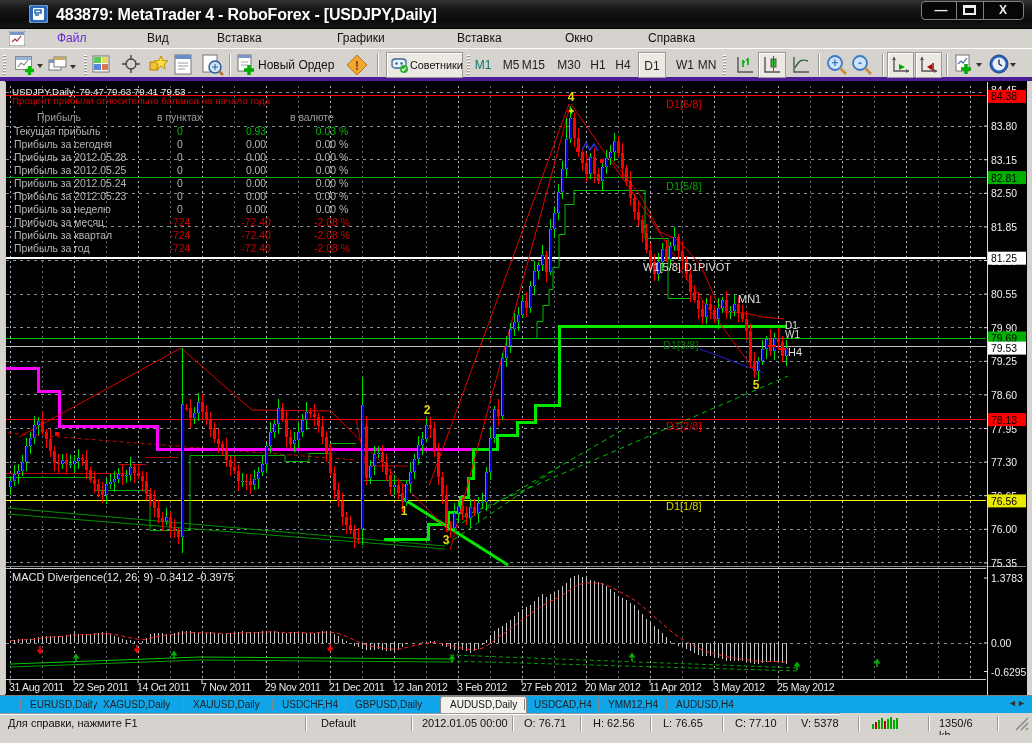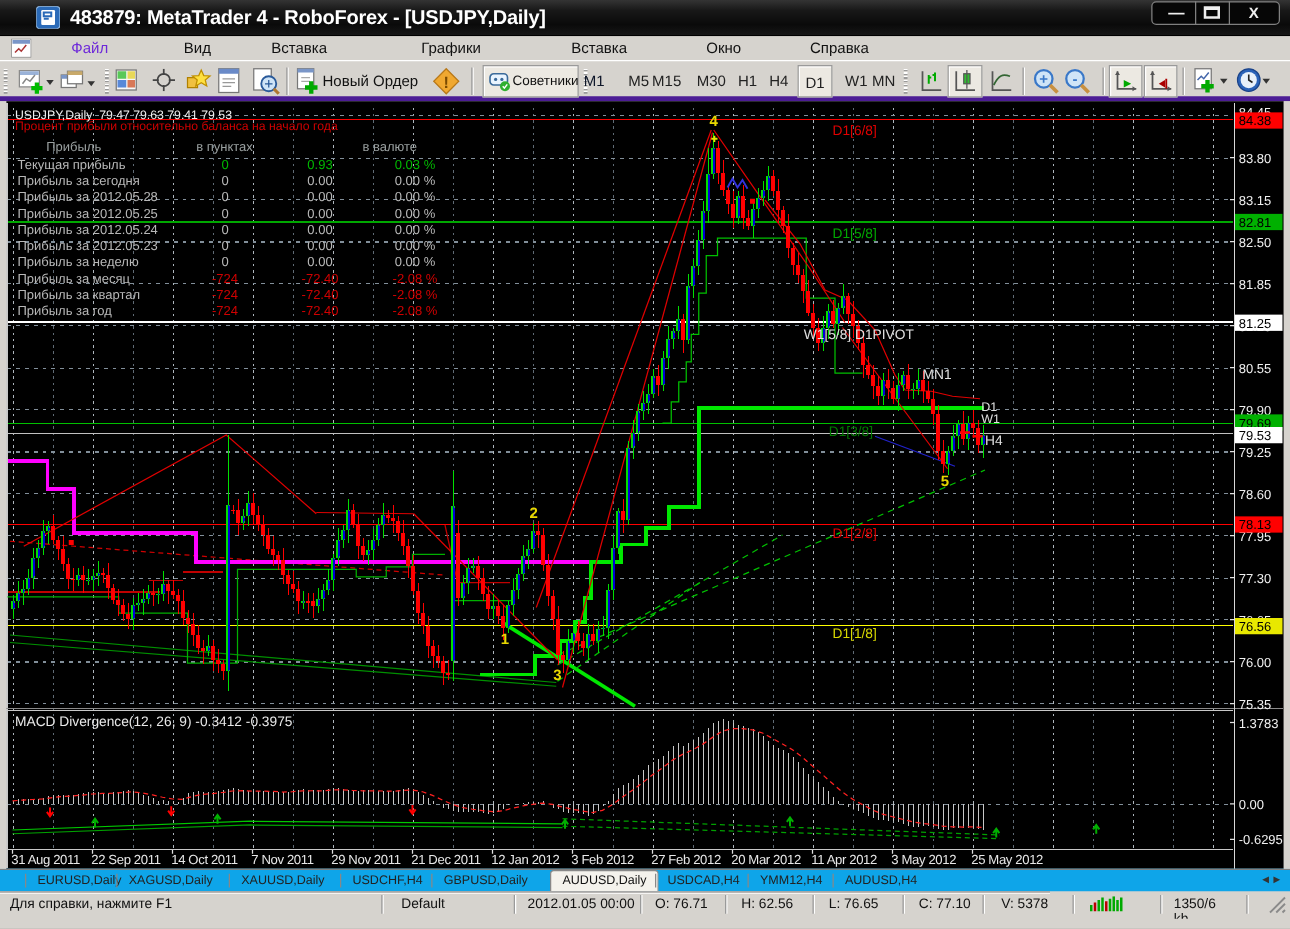--- a/index.html
+++ b/index.html
@@ -90,21 +90,21 @@
     <div style="position:absolute;left:386px;top:3px;width:77px;height:26px;background:#ece9e2;border:1px solid #9a9a9a;box-shadow:inset 1px 1px 0 #fff"></div>
     <svg style="position:absolute;left:390px;top:7px" width="20" height="18" viewBox="0 0 20 18">
 <rect x="2" y="3" width="14" height="9" rx="3" fill="#e8f4ff" stroke="#3a6a9a" stroke-width="1.3"></rect>
 <circle cx="6.5" cy="7.5" r="1.3" fill="#3a6a9a"></circle>
       <circle cx="11.5" cy="7.5" r="1.3" fill="#3a6a9a"></circle>
 <circle cx="14" cy="13" r="4" fill="#30b030"></circle>
       <path d="M12.2,13l1.3,1.5 2.3-3" stroke="#fff" stroke-width="1.2" fill="none"></path>
     </svg>
     <div style="position:absolute;left:410px;top:0;height:32px;line-height:32px;font-size:10.8px;color:#111">Советники</div>
     <div style="position:absolute;left:467px;top:6px;width:3px;height:20px;background:repeating-linear-gradient(#fff 0,#fff 1px,#999 1px,#999 2px,#d6d3ce 2px,#d6d3ce 3px)"></div>
-    <div style="position:absolute;left:467px;top:3px;width:32px;height:26px;line-height:26px;font-size:12px;color:#0f172a">M1</div>
+    <div style="position:absolute;left:467px;top:3px;width:32px;height:26px;text-align:center;line-height:26px;font-size:12px;color:#0f766e">M1</div>
     <div style="position:absolute;left:495px;top:3px;width:32px;height:26px;text-align:center;line-height:26px;font-size:12px;color:#222">M5</div>
     <div style="position:absolute;left:513px;top:3px;width:32px;height:26px;text-align:right;line-height:26px;font-size:12px;color:#222">M15</div>
     <div style="position:absolute;left:553px;top:3px;width:32px;height:26px;text-align:center;line-height:26px;font-size:12px;color:#222">M30</div>
     <div style="position:absolute;left:582px;top:3px;width:32px;height:26px;text-align:center;line-height:26px;font-size:12px;color:#222">H1</div>
     <div style="position:absolute;left:607px;top:3px;width:32px;height:26px;text-align:center;line-height:26px;font-size:12px;color:#222">H4</div>
     <div style="position:absolute;left:638px;top:3px;width:28px;height:26px;background:#ece9e2;border:1px solid #9a9a9a;box-shadow:inset 1px 1px 0 #fff;text-align:center;line-height:26px;font-size:12px;color:#222">D1</div>
     <div style="position:absolute;left:669px;top:3px;width:32px;height:26px;text-align:center;line-height:26px;font-size:12px;color:#222">W1</div>
     <div style="position:absolute;left:691px;top:3px;width:32px;height:26px;text-align:center;line-height:26px;font-size:12px;color:#222">MN</div>
     <div style="position:absolute;left:723px;top:6px;width:3px;height:20px;background:repeating-linear-gradient(#fff 0,#fff 1px,#999 1px,#999 2px,#d6d3ce 2px,#d6d3ce 3px)"></div>
     <svg style="position:absolute;left:736px;top:6px" width="19" height="19" viewBox="0 0 19 19">

